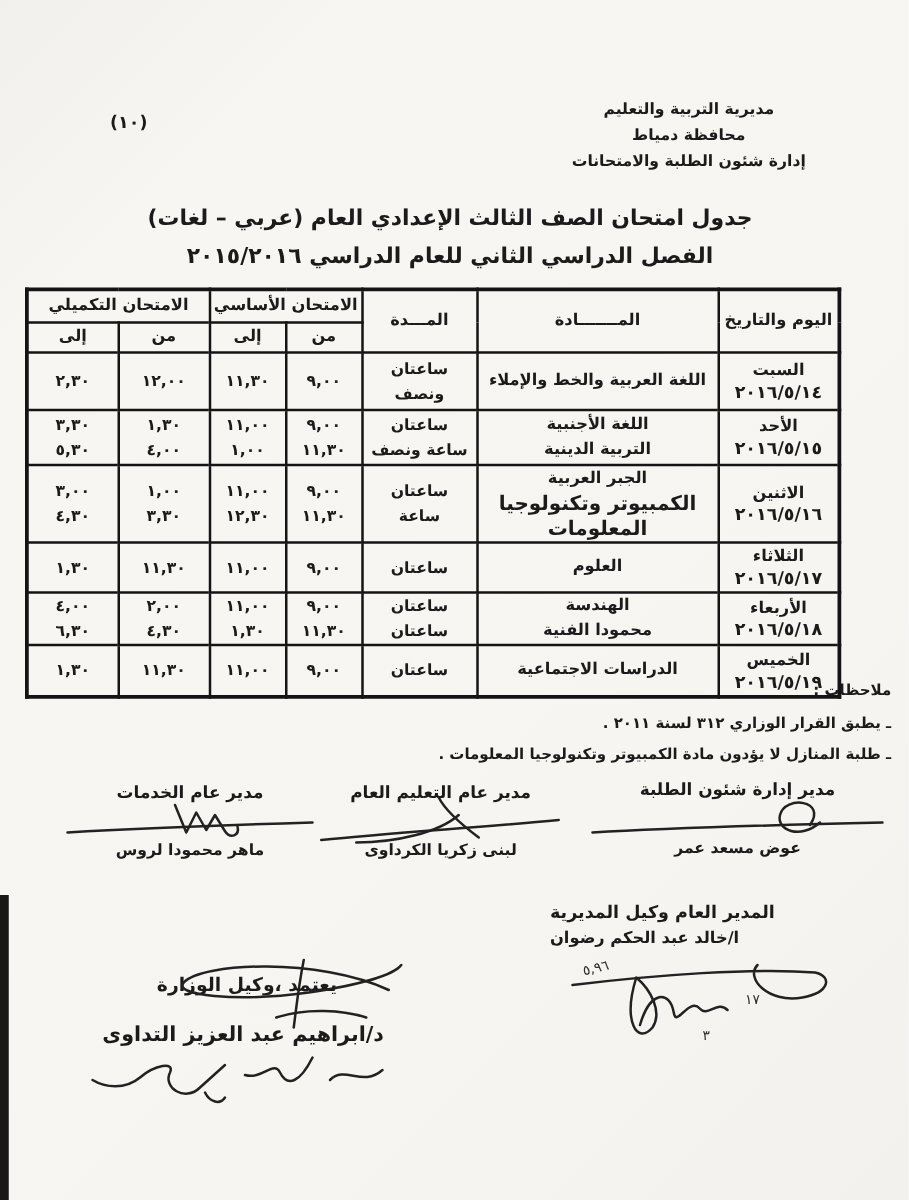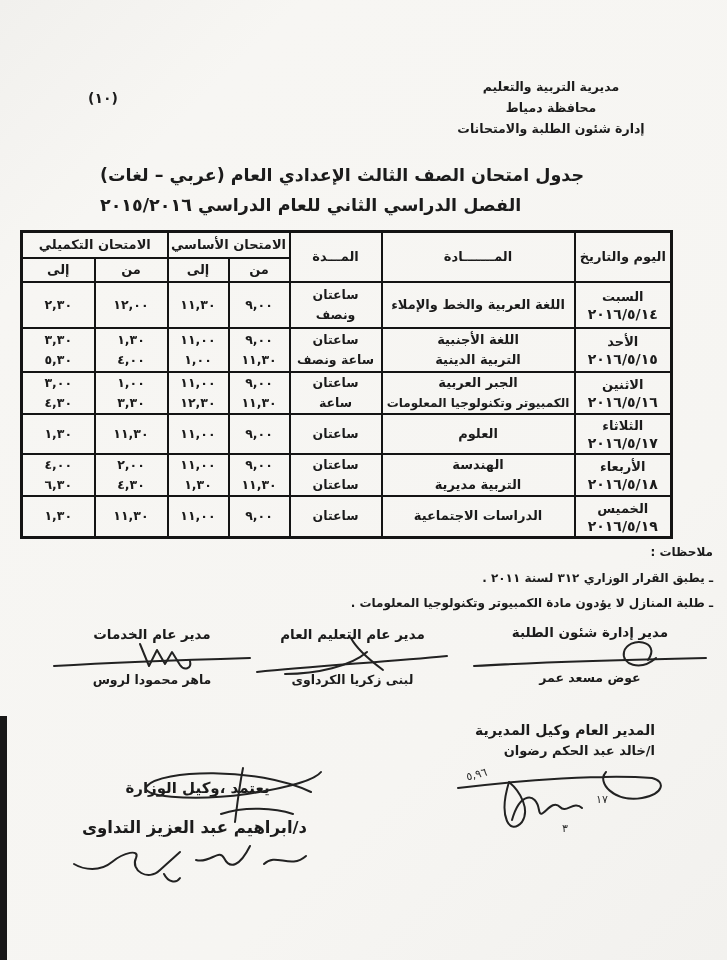--- a/index.html
+++ b/index.html
@@ -8,21 +8,21 @@
     position:relative; width:727px; height:960px; overflow:hidden;
     background: linear-gradient(135deg,#f1f0ed 0%, #f7f6f3 18%, #f6f5f2 70%, #f2f1ee 100%);
     color:#1b1b1b; font-weight:700;text-decoration:underline;
   }
   .abs { position:absolute; }
   
   .pagenum { left:88px; top:90px; font-size:14px; letter-spacing:1px; }
   
   .letterhead { left:420px; top:76px; width:262px; text-align:center; font-size:12.5px; line-height:21px; }
   
-  .title { left:100px; top:160px; width:520px; text-align:left; font-size:17.5px; line-height:30px; }
+  .title { left:100px; top:160px; width:520px; text-align:center; font-size:17.5px; line-height:30px; }
   
   table.sched { position:absolute; left:20px; top:230px; width:650px; border-collapse:collapse; table-layout:fixed; border:3px solid #141414; }
   table.sched th, table.sched td { border:2px solid #141414; text-align:center; vertical-align:middle; padding:0 2px; }
   table.sched thead th { font-size:13px; }
   tr.h1 { height:26px; }
   tr.h2 { height:24px; }
   tr.r0 { height:46px; } tr.r1 { height:44px; } tr.r2 { height:42px; }
   tr.r3 { height:40px; } tr.r4 { height:40px; } tr.r5 { height:42px; }
   td { font-size:12.5px; }
   td .cline { line-height:20px; }
@@ -35,21 +35,21 @@
   .notes .nitem { font-size:12px; line-height:25px; }
   
   .sigblock { text-align:center; }
   .sigblock .stitle { font-size:13.5px; }
   .sigblock .sname { font-size:12.5px; margin-top:2px; }
   .sigblock svg { display:block; margin:-6px auto -8px auto; }
   .sig-right { right:8px; top:624px; width:258px; }
   .sig-mid   { left:255px; top:626px; width:195px; }
   .sig-left  { left:52px; top:626px; width:200px; }
   
-  .director { right:72px; top:722px; width:215px; text-align:right; }
+  .director { right:72px; top:722px; width:215px; text-align:left; }
   .director .dtitle { font-size:14px; }
   .director .dname { font-size:13px; margin-top:5px; }
   .dir-sig { right:58px; top:760px; }
   .hand { position:absolute; font-size:11px; color:#2a2a2a; font-weight:400; font-family:"DejaVu Sans", sans-serif; }
   .hand.m1 { left:12px; top:8px; transform:rotate(-14deg); }
   .hand.m2 { left:142px; top:33px; }
   .hand.m3 { left:108px; top:62px; }
   
   .approval-title { left:100px; top:779px; width:195px; text-align:center; font-size:15px; }
   .approval-name { left:52px; top:818px; width:285px; text-align:center; font-size:16.5px; }
@@ -157,21 +157,21 @@
           <div class="cline">٥,٣٠</div>
         </td>
       </tr>
       <tr class="r2">
         <td class="daycell">
           <div class="dayname">الاثنين</div>
           <div class="date">٢٠١٦/٥/١٦</div>
         </td>
         <td class="subjcell">
           <div class="cline">الجبر العربية</div>
-          <div class="cline" style="font-size:12px">الكمبيوتر وتكنولوجيا المعلومات</div>
+          <div class="cline" style="font-size:16px">الكمبيوتر وتكنولوجيا المعلومات</div>
         </td>
         <td>
           <div class="cline">ساعتان</div>
           <div class="cline">ساعة</div>
         </td>
         <td>
           <div class="cline">٩,٠٠</div>
           <div class="cline">١١,٣٠</div>
         </td>
         <td>
@@ -211,21 +211,21 @@
             <div class="cline">١,٣٠</div>
           </td>
       </tr>
       <tr class="r4">
         <td class="daycell">
           <div class="dayname">الأربعاء</div>
           <div class="date">٢٠١٦/٥/١٨</div>
         </td>
         <td class="subjcell">
           <div class="cline">الهندسة</div>
-          <div class="cline">التربية مديرية</div>
+          <div class="cline">محمودا الفنية</div>
         </td>
         <td>
           <div class="cline">ساعتان</div>
           <div class="cline">ساعتان</div>
         </td>
         <td>
           <div class="cline">٩,٠٠</div>
           <div class="cline">١١,٣٠</div>
         </td>
         <td>

